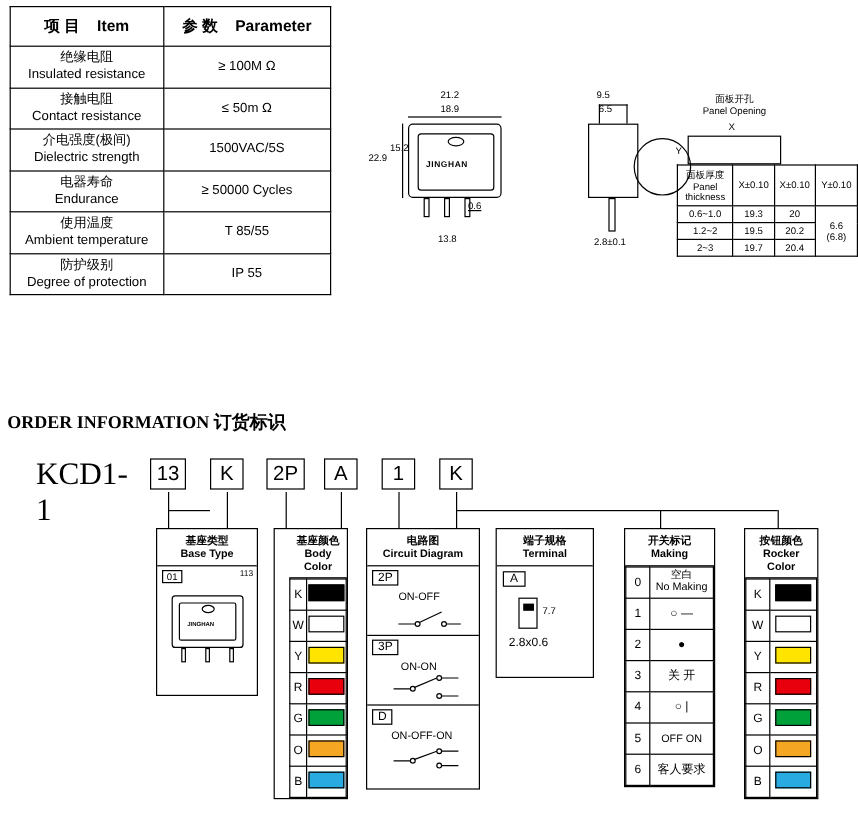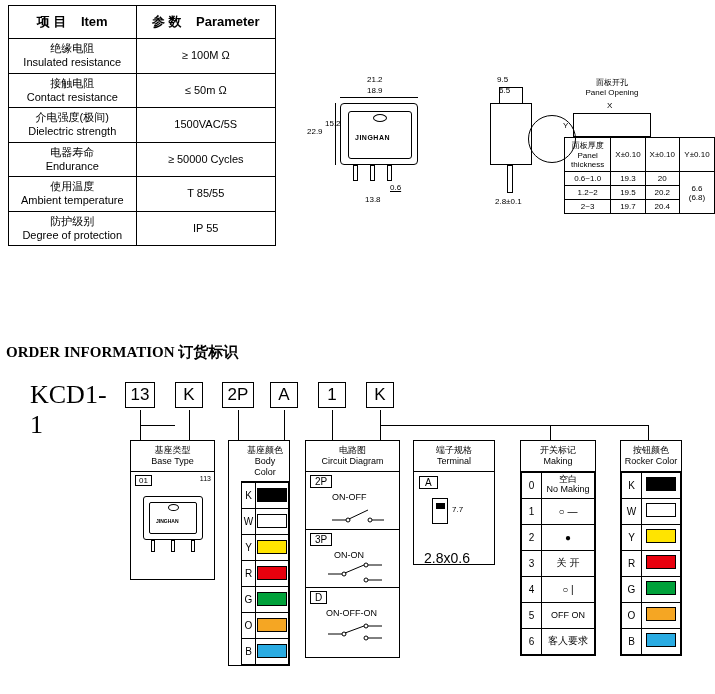--- a/index.html
+++ b/index.html
@@ -81,21 +81,21 @@
     text-align:center; font-size:17px; line-height:24px; padding:0 3px; background:#fff;
   }
 
   
   .vline { position:absolute; width:1px; background:#000; }
   .hline { position:absolute; height:1px; background:#000; }
 
   
   .col { position:absolute; border:1px solid #000; background:#fff; }
   .col-hdr { text-align:center; font-size:9px; line-height:1.2; padding:4px 2px; border-bottom:0; }
-  .col-hdr .cn { font-weight:normal; }
+  .col-hdr .cn { font-weight:bold; }
 
   table.opt { border-collapse:collapse; width:100%; font-size:10px; }
   table.opt td { border:1px solid #000; text-align:center; vertical-align:middle; height:26px; }
   .swatch { width:30px; height:14px; border:1px solid #000; display:inline-block; }
 </style>
 </head>
 <body>
 
 <table class="spec-table">
   <tbody>
@@ -186,21 +186,21 @@
   <div class="vline" style="left:50px; top:28px; height:62px;"></div>
 
   <div class="sw-outer">
     <div class="sw-inner"></div>
     <div class="sw-oval"></div>
     <div class="sw-brandline">JINGHAN</div>
   </div>
   <div class="pin" style="left:68px;"></div>
   <div class="pin" style="left:85px;"></div>
   <div class="pin" style="left:102px;"></div>
-  <div class="dim-label" style="left:105px; top:108px;text-decoration:underline;">0.6</div>
+  <div class="dim-label" style="left:105px; top:92px;text-decoration:underline;">0.6</div>
   <div class="dim-label" style="left:80px; top:120px;">13.8</div>
 
   <div class="dim-label" style="left:212px; top:0px;">9.5</div>
   <div class="dim-label" style="left:214px; top:11px;">6.5</div>
   <div class="side-neck"></div>
   <div class="side-body"></div>
   <div class="side-pin"></div>
   <div class="dim-label" style="left:210px; top:122px;">2.8±0.1</div>
   <div class="circle-view"></div>
 
@@ -373,21 +373,21 @@
   <div class="col-hdr" style="border-bottom:1px solid #000;">
     <span class="cn">端子规格</span>
     <span class="cn">Terminal</span>
   </div>
   <div style="position:relative; height:90px;">
     <div style="position:absolute; left:5px; top:4px; font-size:10px; border:1px solid #000; padding:0 5px;">A</div>
     <div style="position:absolute; left:18px; top:26px; width:16px; height:26px; border:1.5px solid #000;">
       <div style="position:absolute; left:3px; top:4px; width:9px; height:6px; background:#000;"></div>
     </div>
     <div style="position:absolute; left:38px; top:33px; font-size:8px;">7.7</div>
-    <div style="position:absolute; left:10px; top:78px; font-size:14px;">2.8x0.6</div>
+    <div style="position:absolute; left:10px; top:58px; font-size:10px;">2.8x0.6</div>
   </div>
 </div>
 
 <div class="col" style="left:520px; top:440px; width:76px;">
   <div class="col-hdr" style="border-bottom:1px solid #000;">
     <span class="cn">开关标记</span>
     <span class="cn">Making</span>
   </div>
   <table class="opt">
     <tbody>

